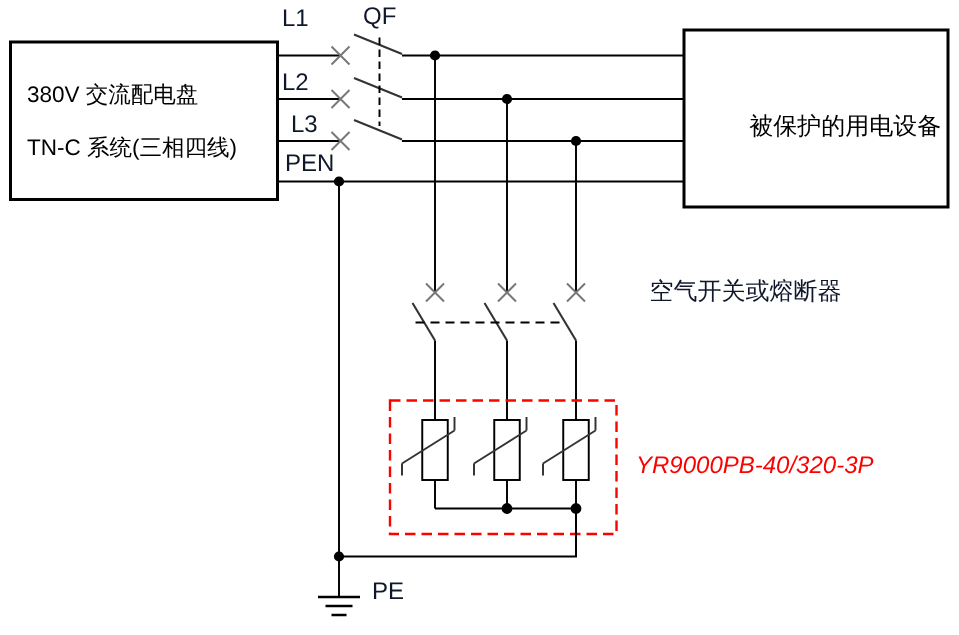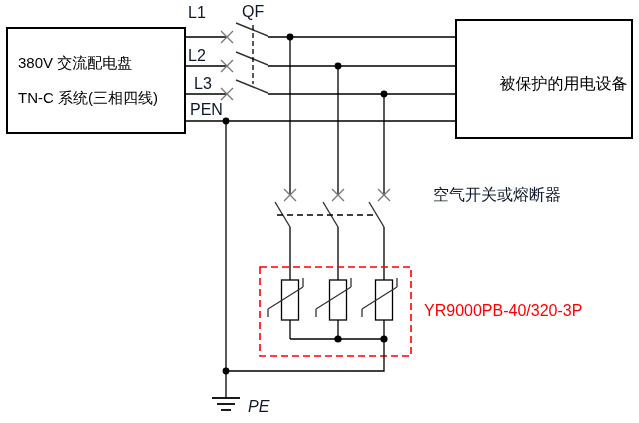--- a/index.html
+++ b/index.html
@@ -123,17 +123,17 @@
 
   <div class="lbl" style="left:188px;top:4px;">L1</div>
   <div class="lbl" style="left:188px;top:47px;">L2</div>
   <div class="lbl" style="left:194px;top:75px;">L3</div>
   <div class="lbl" style="left:190px;top:101px;">PEN</div>
 
   <div class="lbl" style="left:242px;top:3px;">QF</div>
 
   <div class="lbl" style="left:401px;top:186px;margin-left:32px;">空气开关或熔断器</div>
 
-  <div class="lbl spd-label" style="left:424px;top:302px;">YR9000PB-40/320-3P</div>
+  <div class="lbl spd-label" style="left:424px;top:302px;font-style:italic;">YR9000PB-40/320-3P</div>
 
-  <div class="lbl" style="left:248px;top:398px;font-style:italic;">PE</div>
+  <div class="lbl" style="left:248px;top:386px;">PE</div>
 
 </div>
 
 </body></html>

